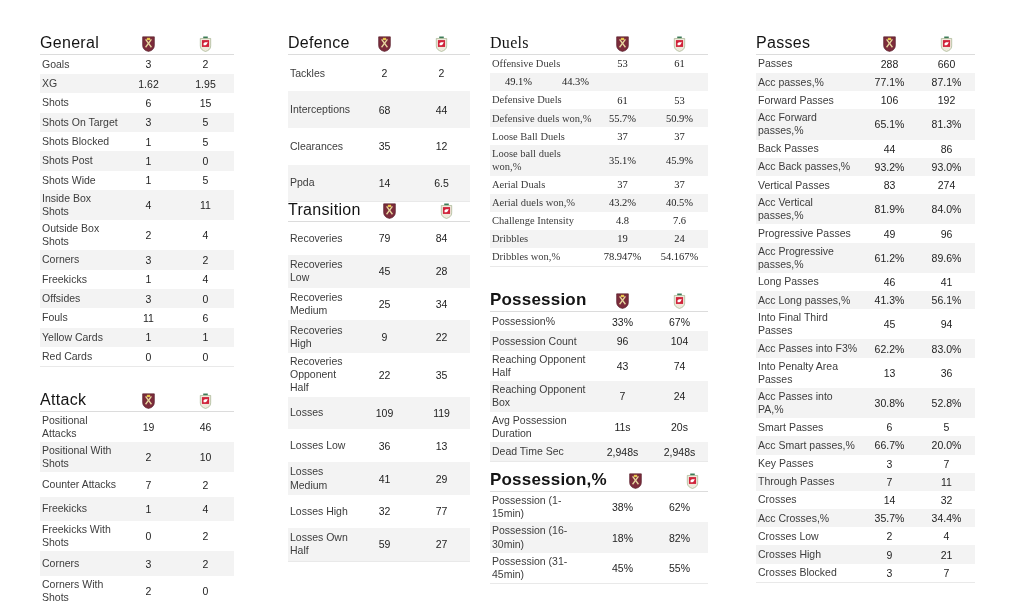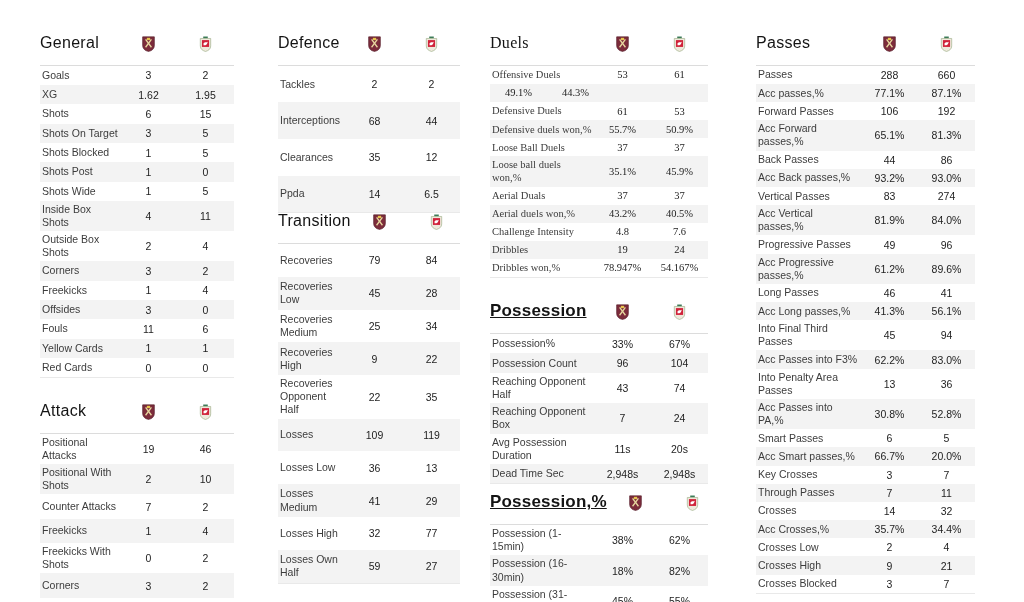--- a/index.html
+++ b/index.html
@@ -1,22 +1,22 @@
 <!DOCTYPE html>
 <html><head>
 <meta charset="utf-8">
 <style>
   html,body{margin:0;padding:0;background:#ffffff;}
   .board{position:relative;width:1024px;height:602px;background:#ffffff;overflow:hidden;
          font-family:"Liberation Sans","DejaVu Sans",sans-serif;}
   .col{position:absolute;top:35px;}
   .sec{display:block;}
-  .sec-head{display:flex;align-items:flex-end;border-bottom:1px solid #dcdcdc;padding-bottom:13px;}
+  .sec-head{display:flex;align-items:flex-end;border-bottom:1px solid #dcdcdc;padding-bottom:2px;}
   .sec-title{flex:1;margin:0;font-size:16px;font-weight:400;color:#141414;letter-spacing:.3px;line-height:1.05;}
-  .sec.bold .sec-title{font-weight:700;font-size:17px;letter-spacing:.2px;text-decoration:underline;}
+  .sec.bold .sec-title{font-weight:700;font-size:17px;letter-spacing:.2px;}
   .cellw{width:57px;display:flex;justify-content:center;align-items:center;flex:0 0 auto;}
   .rows{display:block;}
   .row{display:flex;align-items:center;min-height:var(--rh,19px);}
   .rows .row:nth-child(even){background:#f3f3f3;}
   .rows{border-bottom:1px solid #e9e9e9;}
   .stat-label{flex:1;font-size:10.5px;color:#3c3c3c;line-height:1.25;padding:2px 2px 2px 2px;}
   .stat-val{width:57px;text-align:center;font-size:10.5px;color:#1d1d1d;flex:0 0 auto;}
   .crest{display:inline-flex;}
   .crest svg{display:block;}
 </style>
@@ -187,21 +187,21 @@
             <span class="stat-val">2</span>
           </div>
           <div class="row">
             <span class="stat-label">Corners With Shots</span>
             <span class="stat-val">2</span>
             <span class="stat-val">0</span>
           </div>
         </div>
       </section>
     </div>
-  <div class="col" style="left:278px;width:182px;">
+  <div class="col" style="left:288px;width:182px;">
       <section class="sec" style="margin-top: 0px;">
         <div class="sec-head">
           <h2 class="sec-title">Defence</h2>
           <span class="cellw">
             <span class="crest">
               <svg width="13" height="16" viewBox="0 0 20 24">
                 <path d="M1 1 h18 v13 c0 5.5 -4 8.5 -9 9.5 c-5 -1 -9 -4 -9 -9.5 z" fill="#7c2c3b" stroke="#551d2a" stroke-width="1"></path>
                 <g stroke="#e8d9a0" stroke-width="2">
                   <line x1="5.5" y1="5" x2="14.5" y2="17"></line>
                   <line x1="14.5" y1="5" x2="5.5" y2="17"></line>
@@ -624,21 +624,21 @@
             <span class="stat-label">Smart Passes</span>
             <span class="stat-val">6</span>
             <span class="stat-val">5</span>
           </div>
           <div class="row">
             <span class="stat-label">Acc Smart passes,%</span>
             <span class="stat-val">66.7%</span>
             <span class="stat-val">20.0%</span>
           </div>
           <div class="row">
-            <span class="stat-label">Key Crosses</span>
+            <span class="stat-label">Key Passes</span>
             <span class="stat-val">3</span>
             <span class="stat-val">7</span>
           </div>
           <div class="row">
             <span class="stat-label">Through Passes</span>
             <span class="stat-val">7</span>
             <span class="stat-val">11</span>
           </div>
           <div class="row">
             <span class="stat-label">Crosses</span>

